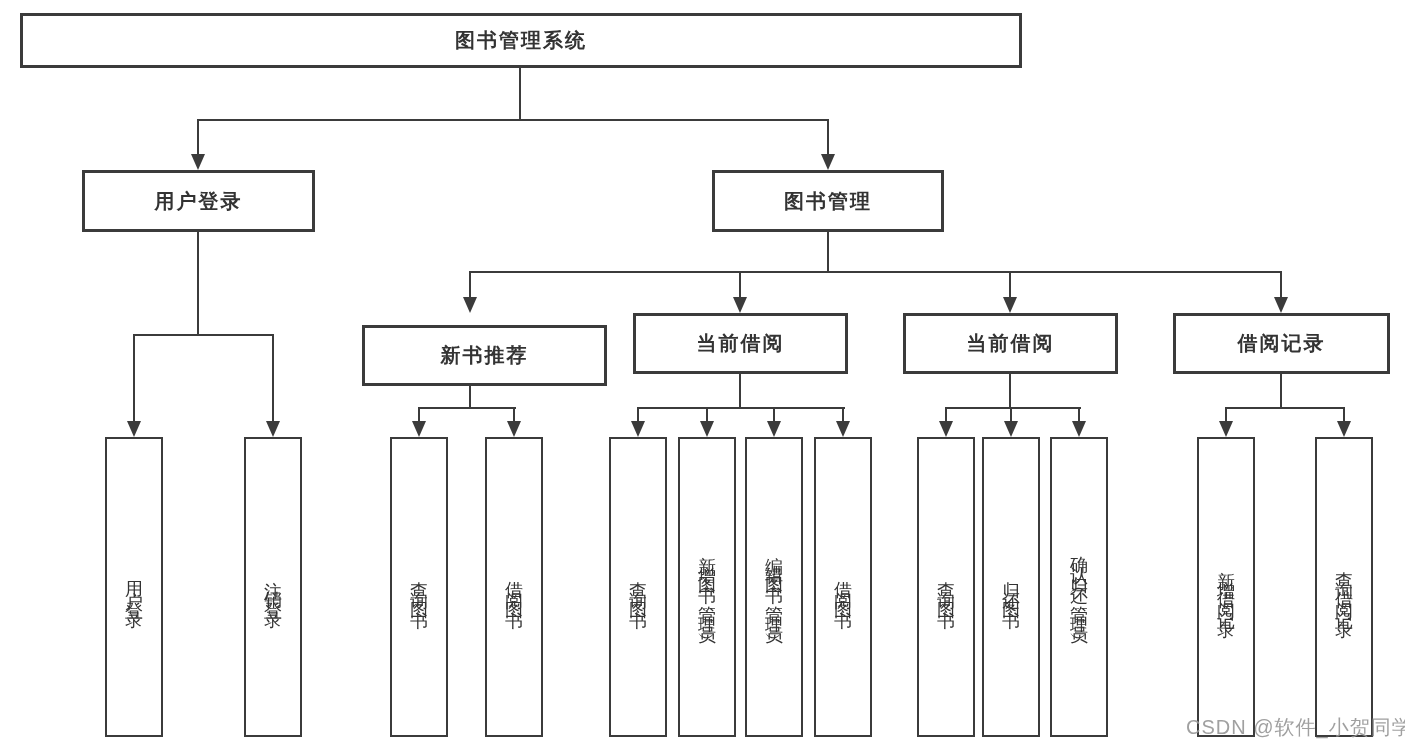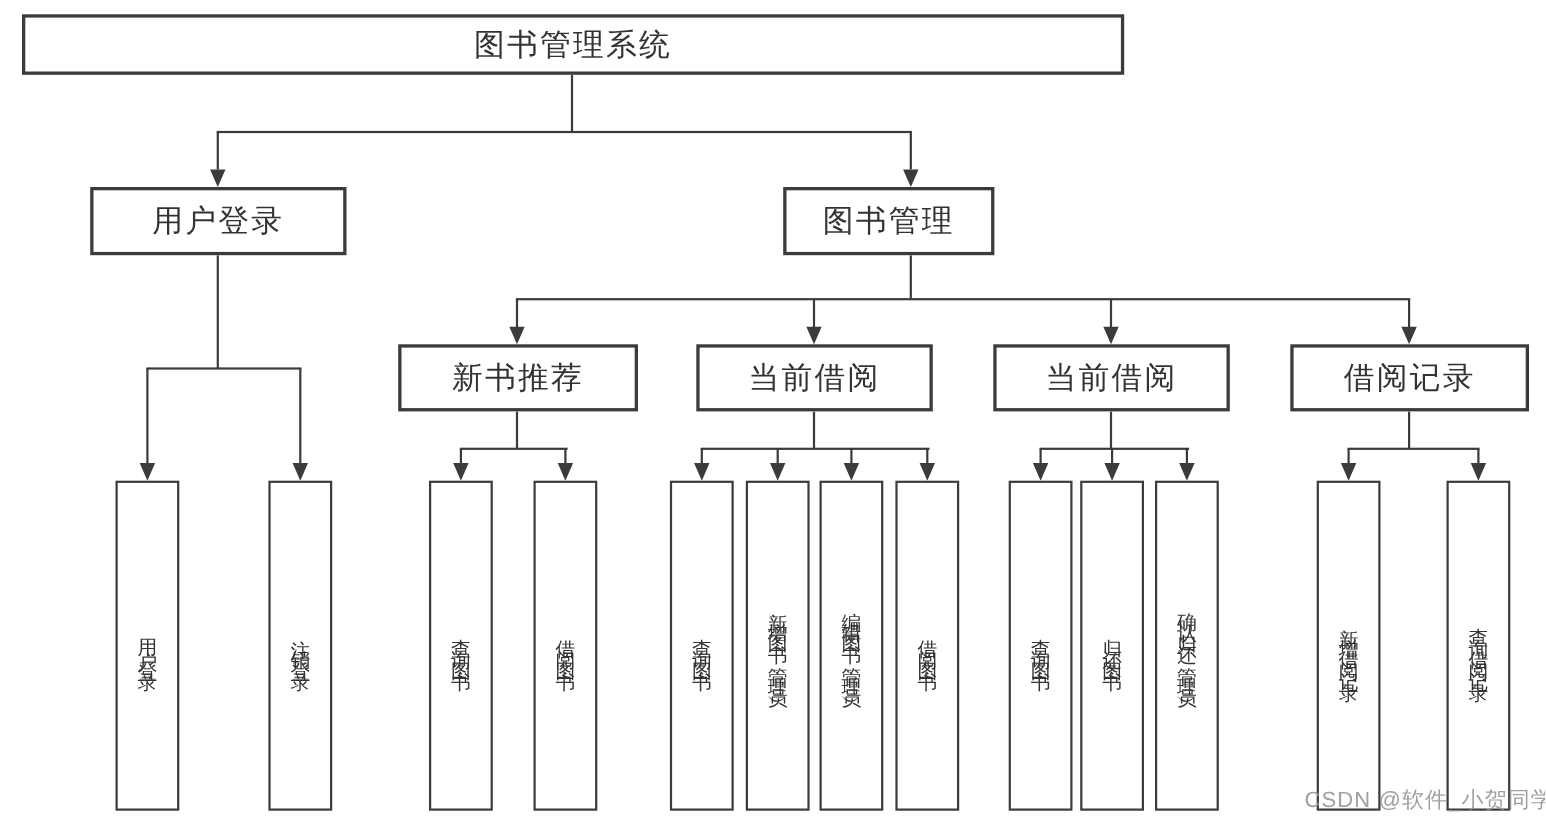--- a/index.html
+++ b/index.html
@@ -1,21 +1,21 @@
 <!DOCTYPE html>
 <html><head>
 <meta charset="utf-8">
 <style>
   html,body{margin:0;padding:0;background:#fff;}
   body{font-family:"Liberation Sans","DejaVu Sans",sans-serif;}
   .canvas{position:relative;width:1405px;height:747px;background:#ffffff;overflow:hidden;color:#333;}
   
   .box{position:absolute;box-sizing:border-box;border:3px solid #3b3b3b;background:#fff;
        display:flex;align-items:center;justify-content:center;
-       font-size:28px;color:#333;letter-spacing:2px;}
+       font-size:20px;color:#333;letter-spacing:2px;font-weight:bold;}
   
   .vbox{position:absolute;box-sizing:border-box;border:2px solid #3b3b3b;background:#fff;
         width:58px;height:300px;top:437px;
         display:flex;align-items:center;justify-content:center;}
   .vbox span{writing-mode:vertical-rl;text-orientation:mixed;
              font-size:18px;letter-spacing:10px;color:#333;white-space:nowrap;}
   
   .hl{position:absolute;height:2px;background:#3b3b3b;}
   .vl{position:absolute;width:2px;background:#3b3b3b;}
   
@@ -89,25 +89,25 @@
   <div class="arr" style="left:1219px;top:421px"></div>
   <div class="arr" style="left:1337px;top:421px"></div>
 
   <div class="box" style="left:20px;top:13px;width:1002px;height:55px">
     <span>图书管理系统</span>
   </div>
 
   <div class="box" style="left:82px;top:170px;width:233px;height:62px">
     <span>用户登录</span>
   </div>
-  <div class="box" style="left:712px;top:170px;width:192px;height:62px">
+  <div class="box" style="left:712px;top:170px;width:232px;height:62px">
     <span>图书管理</span>
   </div>
 
-  <div class="box" style="left:362px;top:313px;width:218px;height:61px">
+  <div class="box" style="left:362px;top:325px;width:245px;height:61px">
     <span>新书推荐</span>
   </div>
   <div class="box" style="left:633px;top:313px;width:215px;height:61px">
     <span>当前借阅</span>
   </div>
   <div class="box" style="left:903px;top:313px;width:215px;height:61px">
     <span>当前借阅</span>
   </div>
   <div class="box" style="left:1173px;top:313px;width:217px;height:61px">
     <span>借阅记录</span>

